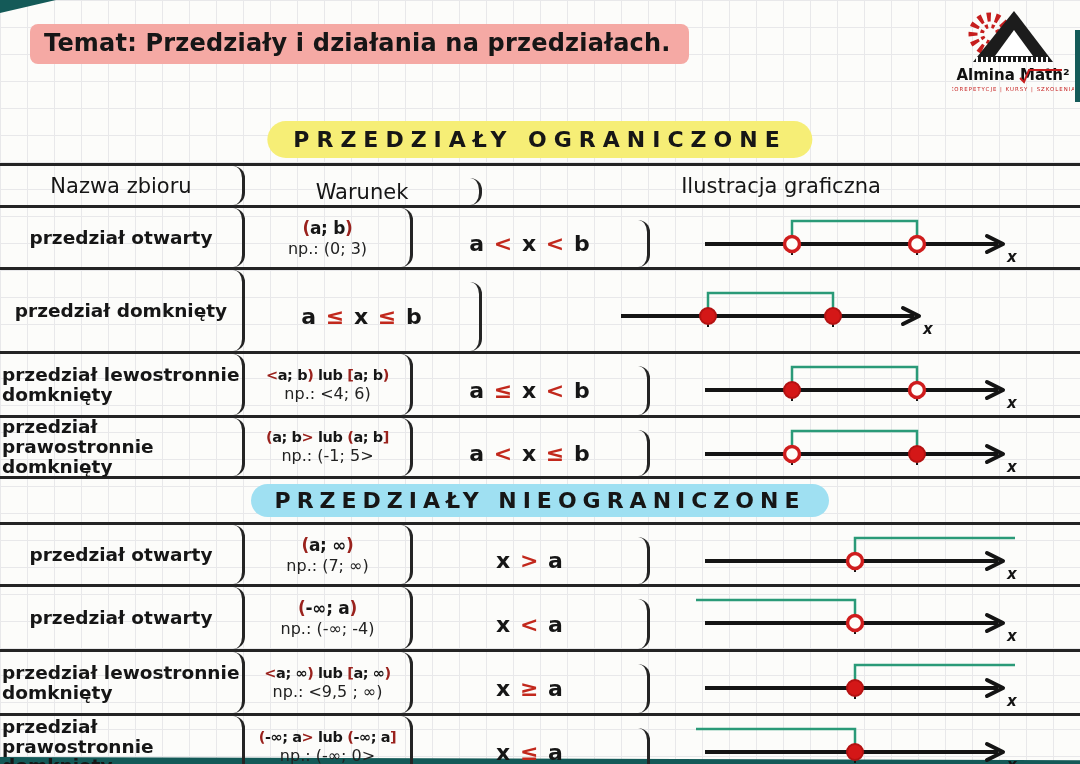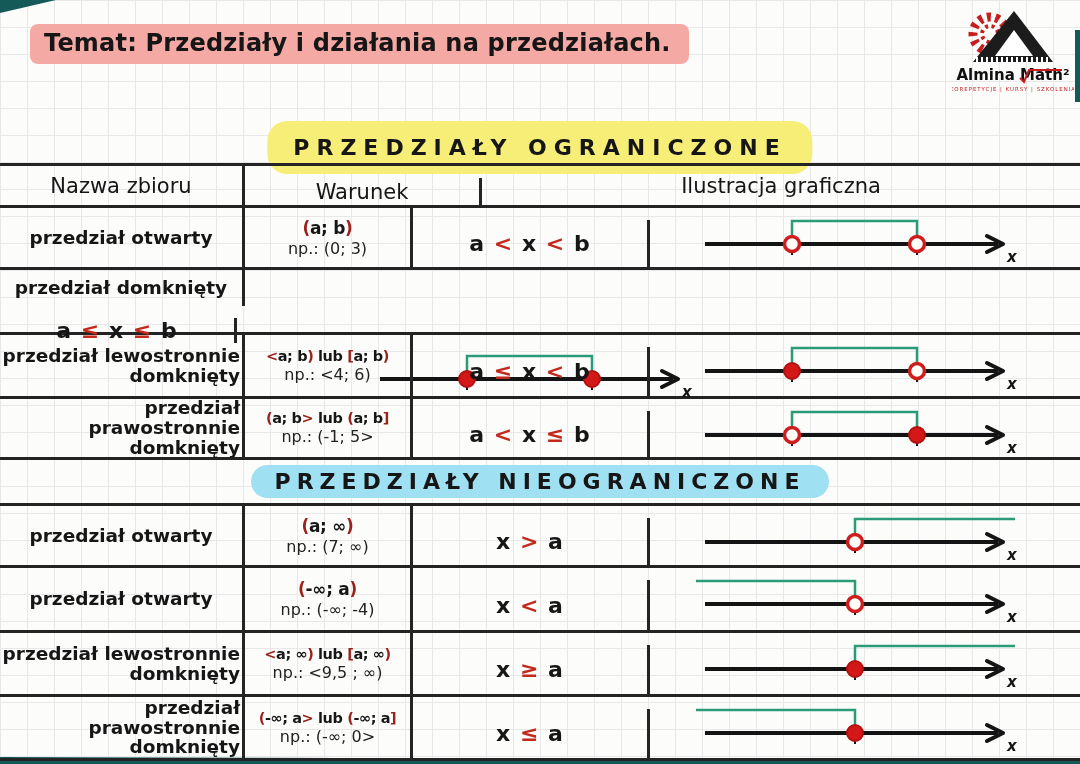--- a/index.html
+++ b/index.html
@@ -18,30 +18,30 @@
   .edge-right-top{position:absolute;top:30px;right:0;width:5px;height:72px;background:#145a58;}
   .edge-bottom{position:absolute;left:0;right:0;bottom:0;height:7px;background:#145a58;
     clip-path:polygon(0 0,100% 45%,100% 100%,0 100%);}
   
   .title-badge{position:absolute;left:30px;top:24px;background:#f5a9a4;border-radius:8px;
     padding:5px 18px 7px 14px;font-size:24px;font-weight:bold;letter-spacing:.2px;}
   
   .logo{position:absolute;top:6px;right:6px;width:122px;height:94px;}
   
   .band{position:absolute;left:50%;transform:translateX(-50%);border-radius:20px;
-    font-weight:bold;font-size:22px;letter-spacing:7px;padding:14px 26px;white-space:nowrap;}
+    font-weight:bold;font-size:22px;letter-spacing:7px;padding:6px 26px;white-space:nowrap;}
   .band-yellow{top:121px;background:#f6ee76;}
   .band-row{height:43px;display:flex;align-items:center;justify-content:center;
     border-bottom:3px solid #242424;position:relative;}
   .band-blue{position:static;transform:none;background:#9fe0f2;letter-spacing:6px;padding:4px 24px;}
   
   .tbl{position:absolute;top:163px;left:0;right:0;border-top:3px solid #242424;}
   .trow{display:flex;box-sizing:border-box;border-bottom:3px solid #242424;align-items:stretch;}
   .cell{box-sizing:border-box;display:flex;flex-direction:column;align-items:center;
-    justify-content:center;text-align:right;}
+    justify-content:center;text-align:left;border-radius:12px;}
   .c1{width:245px;border-right:3px solid #242424;}
   .c2{width:168px;border-right:3px solid #242424;}
   .c3{width:237px;border-right:3px solid #242424;margin-top:12px;}
   .c4{flex:1;}
   .hrow{height:42px;}
   .hcell{font-size:21px;font-weight:500;}
   .iname{font-size:18.5px;font-weight:bold;line-height:1.08;padding:8px 2px;}
   .nt1{font-size:17px;font-weight:bold;letter-spacing:-.3px;white-space:nowrap;}
   .nt1.small{font-size:14.5px;letter-spacing:-.4px;}
   .nt2{font-size:16px;font-weight:400;color:#222;margin-top:1px;white-space:nowrap;}
@@ -103,21 +103,21 @@
     <line x1="55" y1="36" x2="348" y2="36" stroke="#141414" stroke-width="4"></line>
     <path d="M337 28 L353 36 L337 44" fill="none" stroke="#141414" stroke-width="4" stroke-linecap="round" stroke-linejoin="round"></path>
     <text x="357" y="54" font-size="15" font-style="italic" font-weight="bold" fill="#141414">x</text>
     <line x1="142" y1="36" x2="142" y2="47" stroke="#141414" stroke-width="2"></line>
               <circle cx="142" cy="36" r="7.5" fill="#fffef9" stroke="#cf1d1d" stroke-width="3.5"></circle>
               <line x1="267" y1="36" x2="267" y2="47" stroke="#141414" stroke-width="2"></line>
               <circle cx="267" cy="36" r="7.5" fill="#fffef9" stroke="#cf1d1d" stroke-width="3.5"></circle>
   </svg>
           </div>
         </div>
-        <div class="trow" style="height: 65px; flex-direction: column;">
+        <div class="trow" style="height: 84px;">
           <div class="cell c1 iname">przedział domknięty</div>
           <div class="cell c3">
             <span class="cond">a <span class="op">≤</span> x <span class="op">≤</span> b</span>
           </div>
           <div class="cell c4">
             <svg class="ill-svg" width="430" height="62" viewBox="0 0 430 62">
     <path d="M142 29 L142 13 L267 13 L267 29" fill="none" stroke="#2a9a78" stroke-width="2.5"></path>
     <line x1="55" y1="36" x2="348" y2="36" stroke="#141414" stroke-width="4"></line>
     <path d="M337 28 L353 36 L337 44" fill="none" stroke="#141414" stroke-width="4" stroke-linecap="round" stroke-linejoin="round"></path>
     <text x="357" y="54" font-size="15" font-style="italic" font-weight="bold" fill="#141414">x</text>

